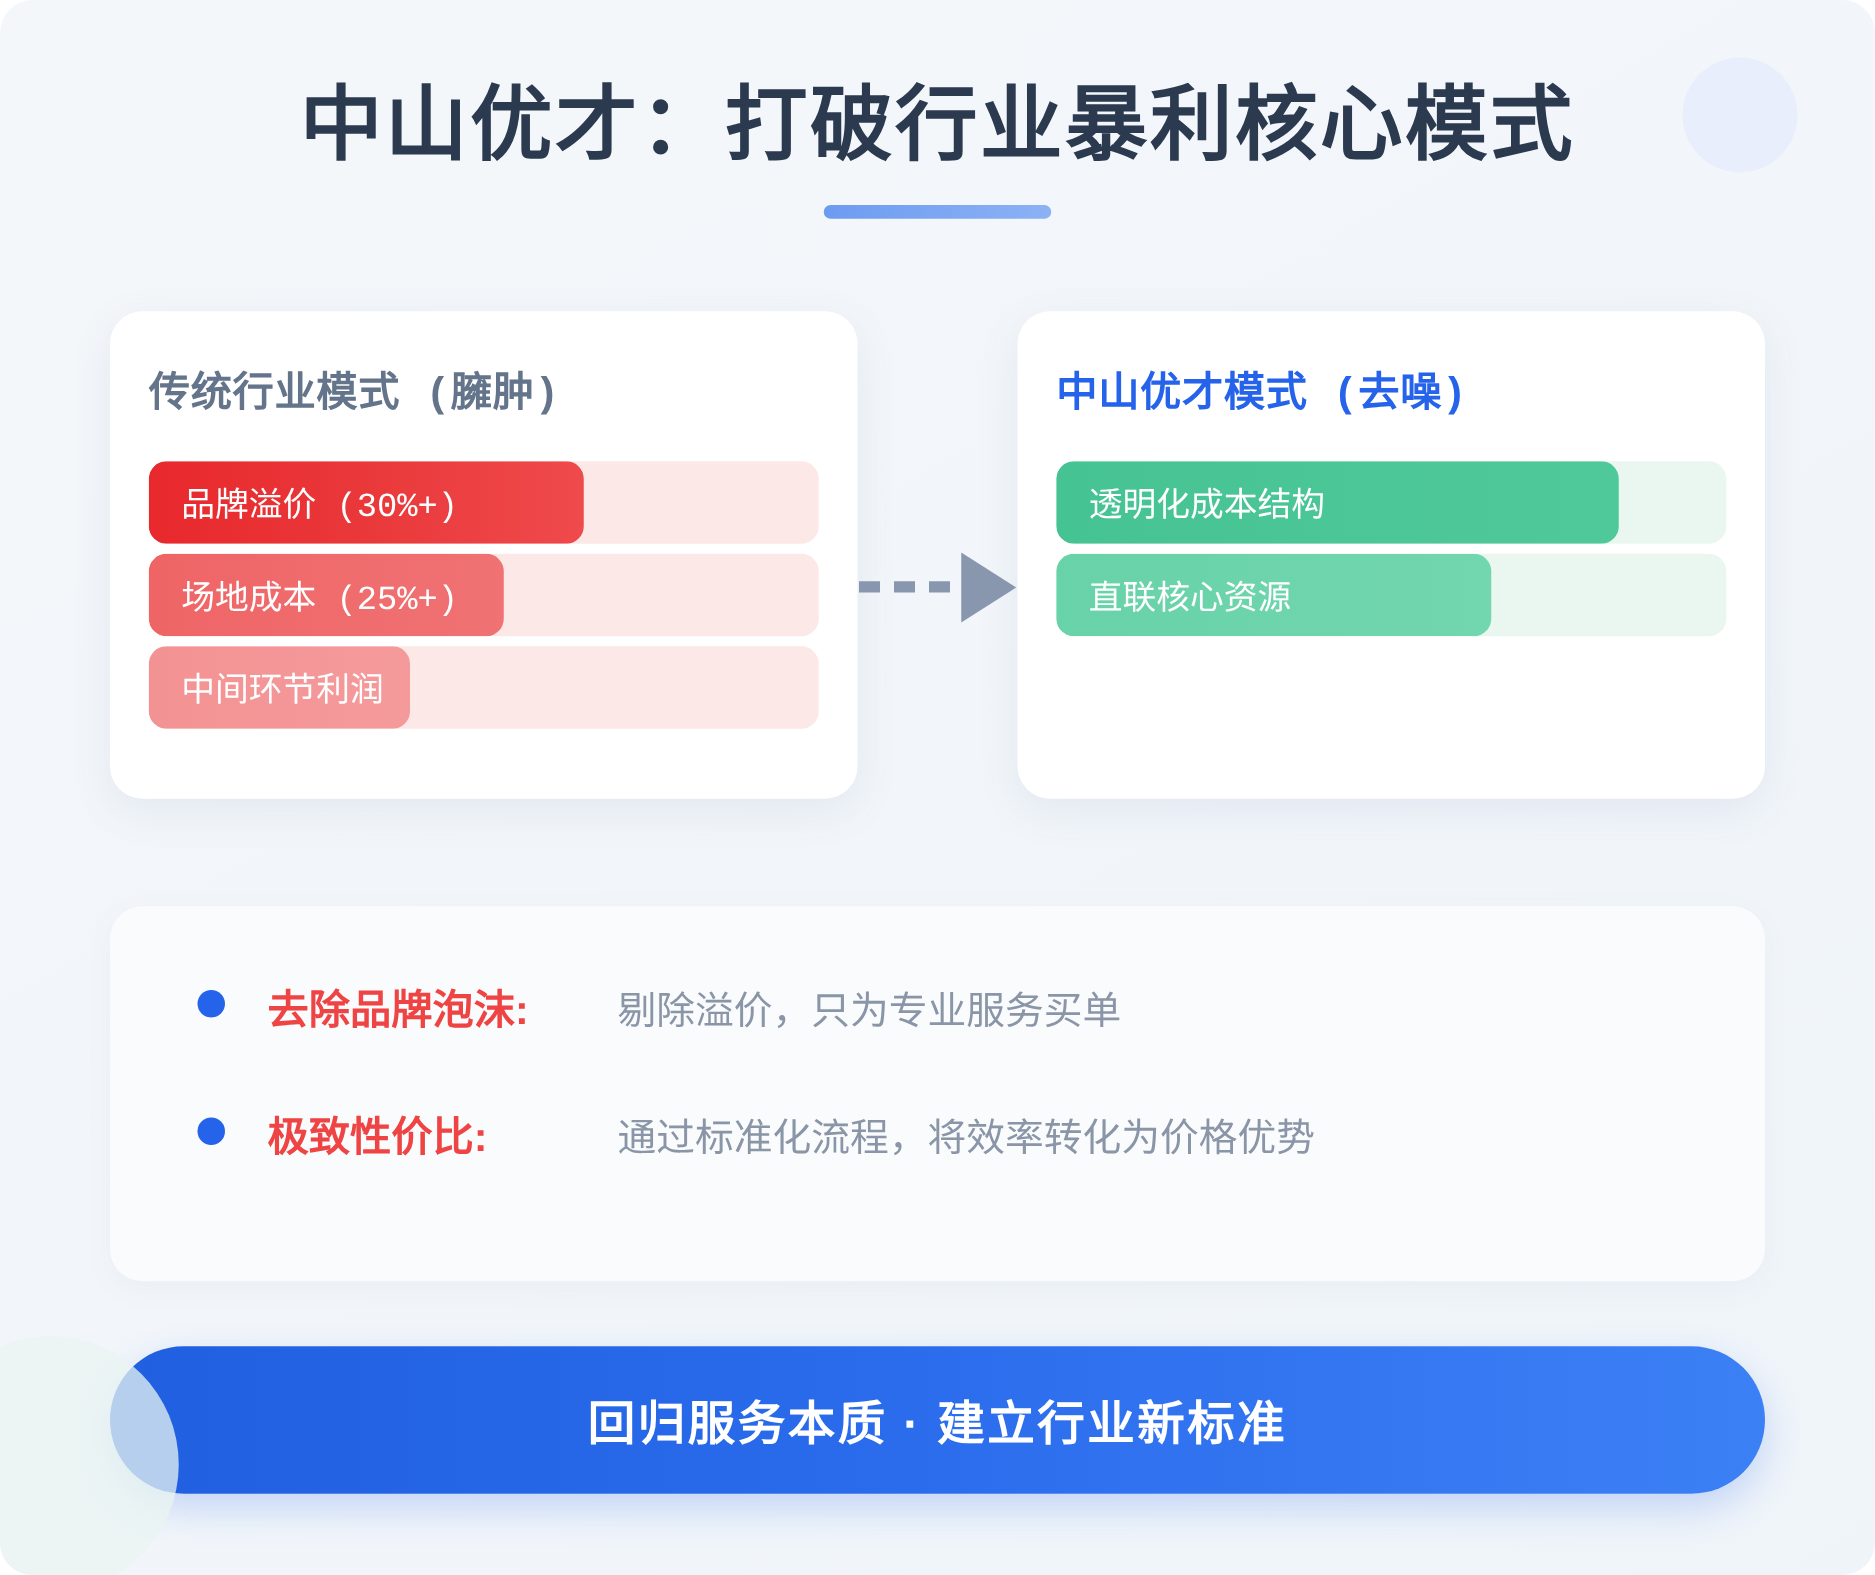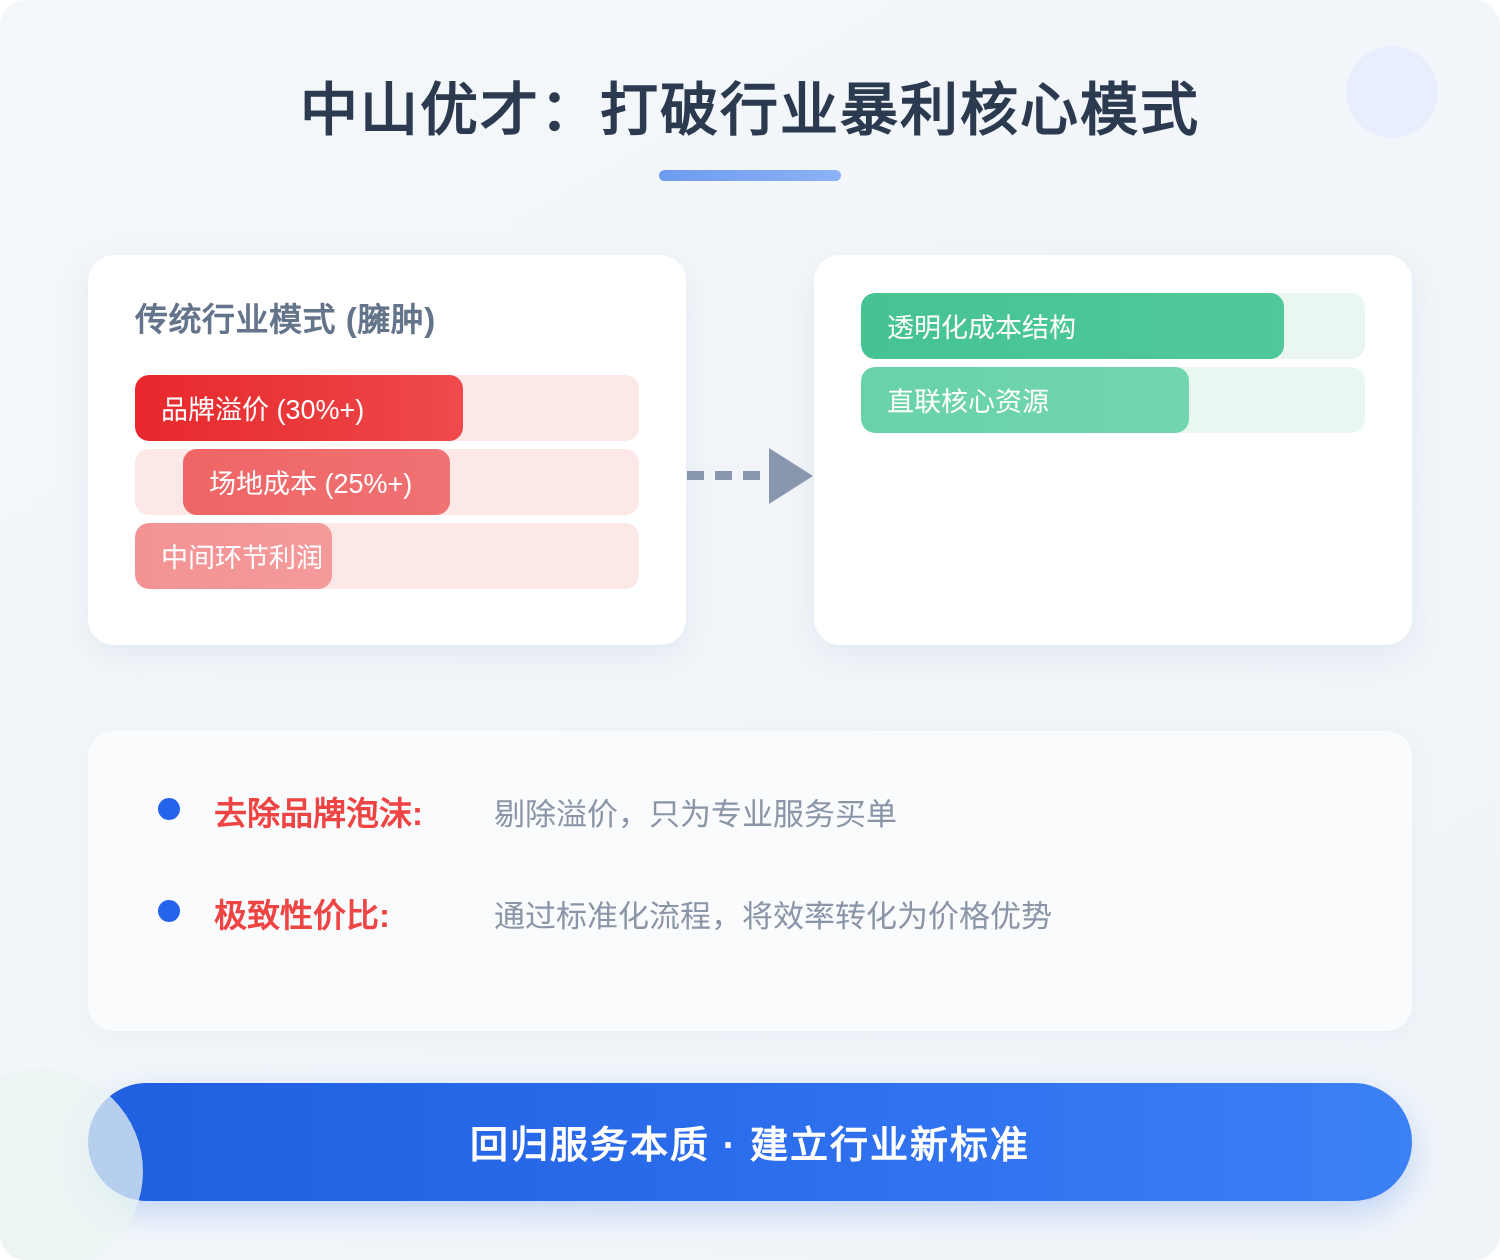--- a/index.html
+++ b/index.html
@@ -43,26 +43,25 @@
     opacity: .75;
   }
 
   
   .header {
     position: relative;
     padding-top: 62px;
     text-align: center;
   }
   .title {
-    font-size: 58px;
+    font-size: 66px;
     font-weight: 700;
     letter-spacing: 2px;
     color: #2b3a4f;
     line-height: 1.15;
-    margin-top: 15px;
   }
   .title-rule {
     width: 182px;
     height: 11px;
     margin: 26px auto 0;
     border-radius: 6px;
     background: linear-gradient(90deg, #6d9bf0 0%, #8cb2f5 100%);
   }
 
   
@@ -71,23 +70,24 @@
     margin: 74px 88px 0;
     display: flex;
     align-items: stretch;
     gap: 128px;
   }
 
   .card {
     flex: 1 1 0;
     background: #ffffff;
     border-radius: 26px;
-    padding: 38px 47px 40px;
+    padding: 38px 31px 40px;
     box-shadow: 0 10px 34px rgba(80, 103, 140, .09);
     min-height: 390px;
+    font-family: Liberation Mono, monospace;
   }
 
   .card-title {
     font-size: 33px;
     font-weight: 700;
     letter-spacing: .5px;
     margin-bottom: 34px;
   }
   .card-title.legacy { color: #64748b; }
   .card-title.modern { color: #2563eb; }
@@ -110,21 +110,21 @@
     display: flex;
     align-items: center;
     padding-left: 26px;
     color: #ffffff;
     font-size: 27px;
     font-weight: 500;
     white-space: nowrap;
   }
 
   .r1 { background: linear-gradient(90deg, #e8282c 0%, #ea3a3c 55%, #ef4a4c 100%); }
-  .r2 { background: linear-gradient(90deg, #ef6566 0%, #f07273 100%); margin-left: 48px; }
+  .r2 { background: linear-gradient(90deg, #ef6566 0%, #f07273 100%); }
   .r3 { background: linear-gradient(90deg, #f39293 0%, #f59a9b 100%); text-align: center; }
 
   .g1 { background: linear-gradient(90deg, #06935c 0%, #12a66b 60%, #1aae72 100%); }
   .g2 { background: linear-gradient(90deg, #46c393 0%, #50c99a 100%); }
   .g3 { background: linear-gradient(90deg, #68d2a8 0%, #72d6ae 100%); }
 
   
   .connector {
     position: absolute;
     left: 50%;
@@ -239,20 +239,21 @@
         <div class="bar-track">
           <div class="bar-fill r3" style="width:39%">
             <span>中间环节利润</span>
           </div>
         </div>
 
       </div>
     </div>
 
     <div class="card modern-card">
+      <div class="card-title modern">中山优才模式 (去噪)</div>
       <div class="bars">
 
 
         <div class="bar-track">
           <div class="bar-fill g2" style="width:84%">
             <span>透明化成本结构</span>
           </div>
         </div>
 
         <div class="bar-track">

